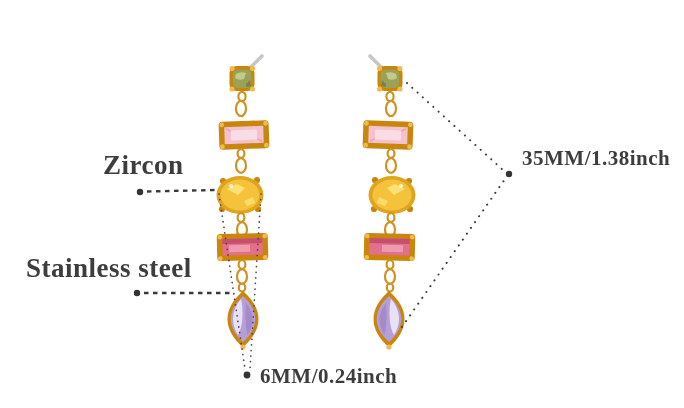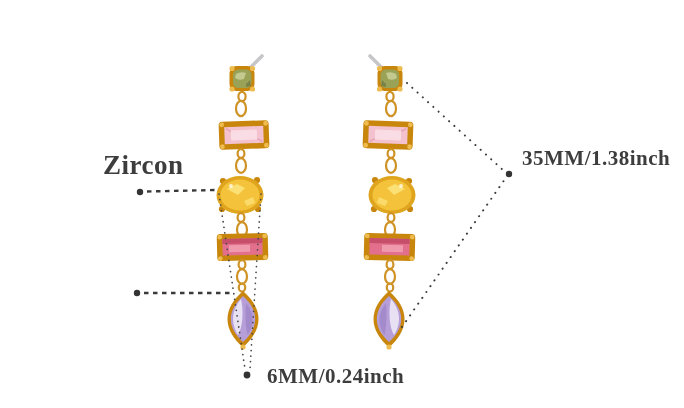--- a/index.html
+++ b/index.html
@@ -118,17 +118,18 @@
     <line class="dots" x1="402" y1="327" x2="505" y2="179"></line>
     <circle class="dot" cx="509" cy="174" r="3.2"></circle>
 
     <line class="dots2" x1="219" y1="194" x2="245" y2="369"></line>
     <line class="dots2" x1="261" y1="194" x2="250" y2="369"></line>
     <circle class="dot" cx="247" cy="375" r="3.4"></circle>
   </svg>
 
   <div class="label label-lg" style="left:103px;top:150px;">Zircon</div>
 
+  <div class="label label-lg" style="left:26px;top:253px;">Stainless steel</div>
 
   <div class="label label-md" style="left:522px;top:146px;">35MM/1.38inch</div>
 
-  <div class="label label-md" style="left:267px;top:364px;">6MM/0.24inch</div>
+  <div class="label label-md" style="left:260px;top:364px;">6MM/0.24inch</div>
 </div>
 
 </body></html>

